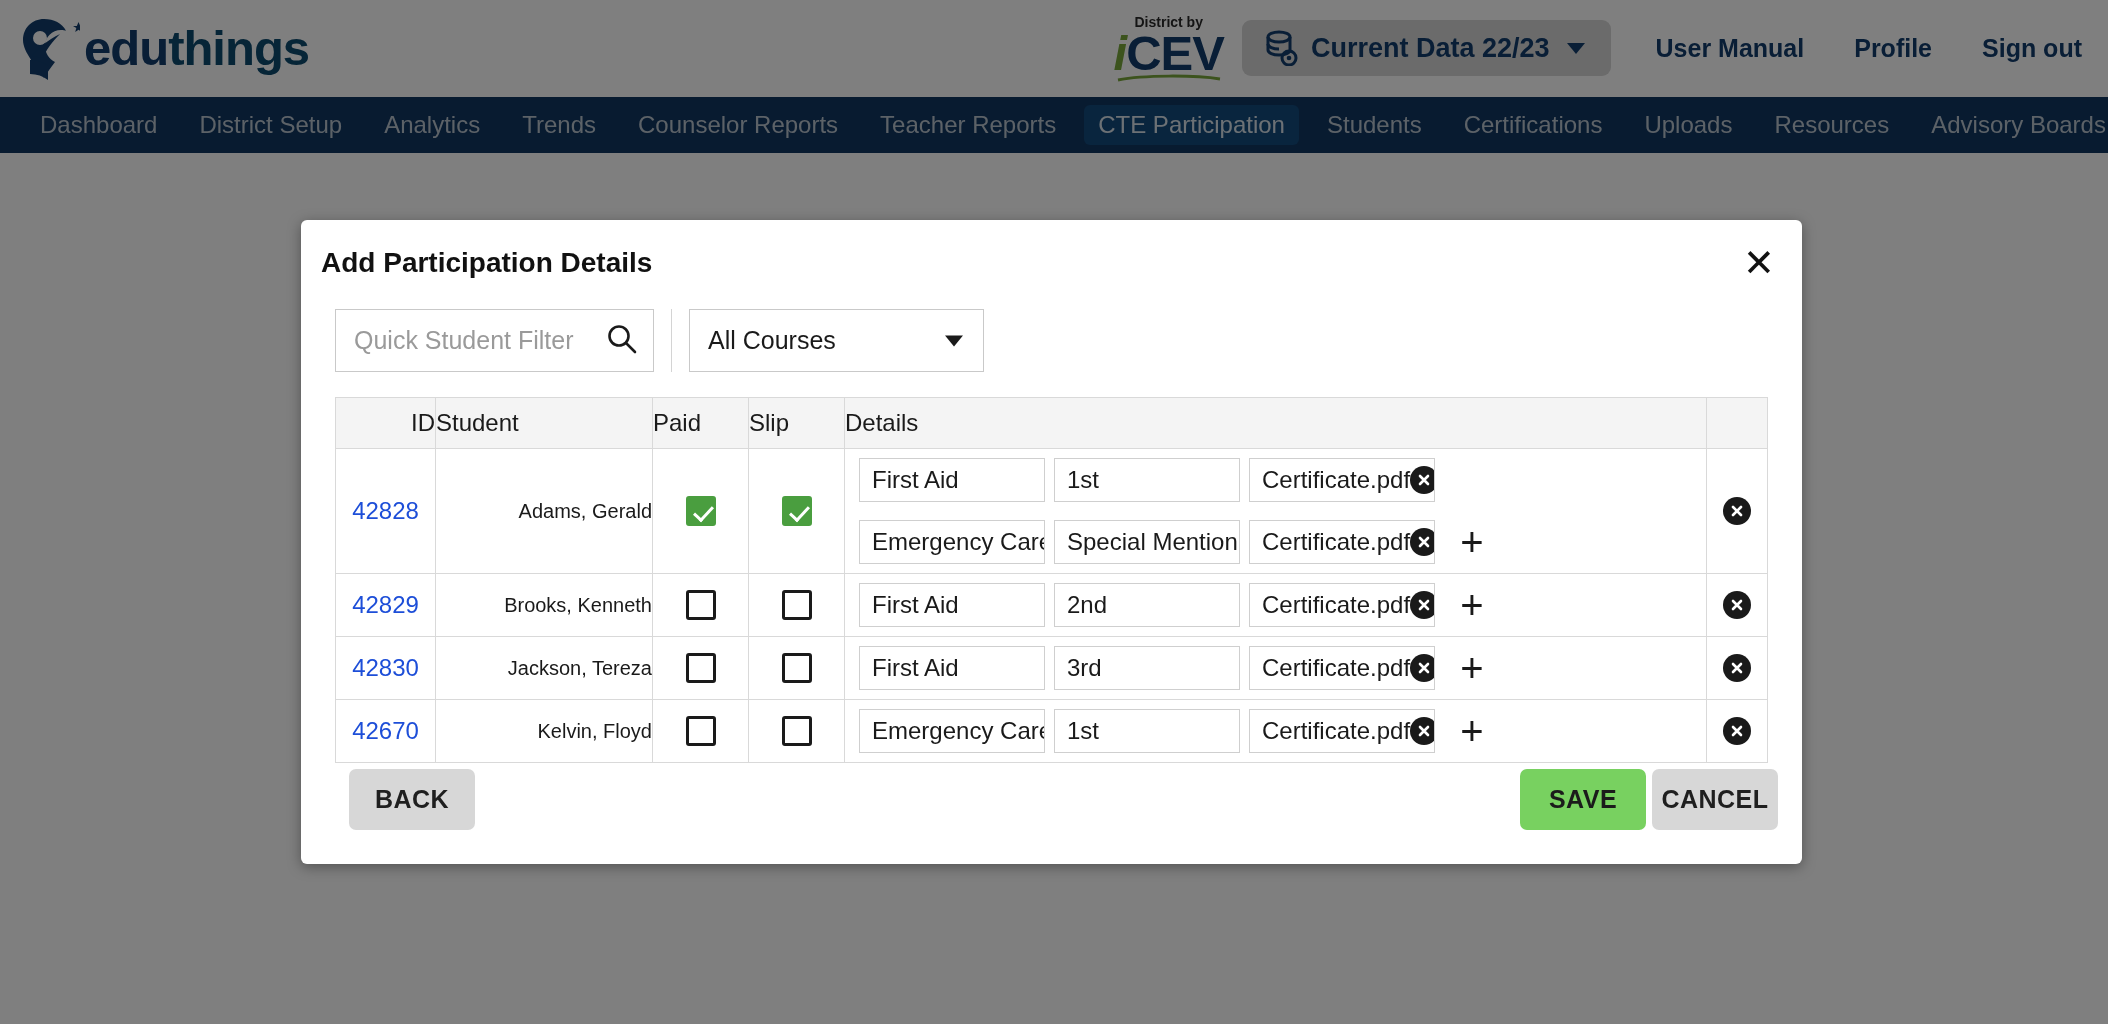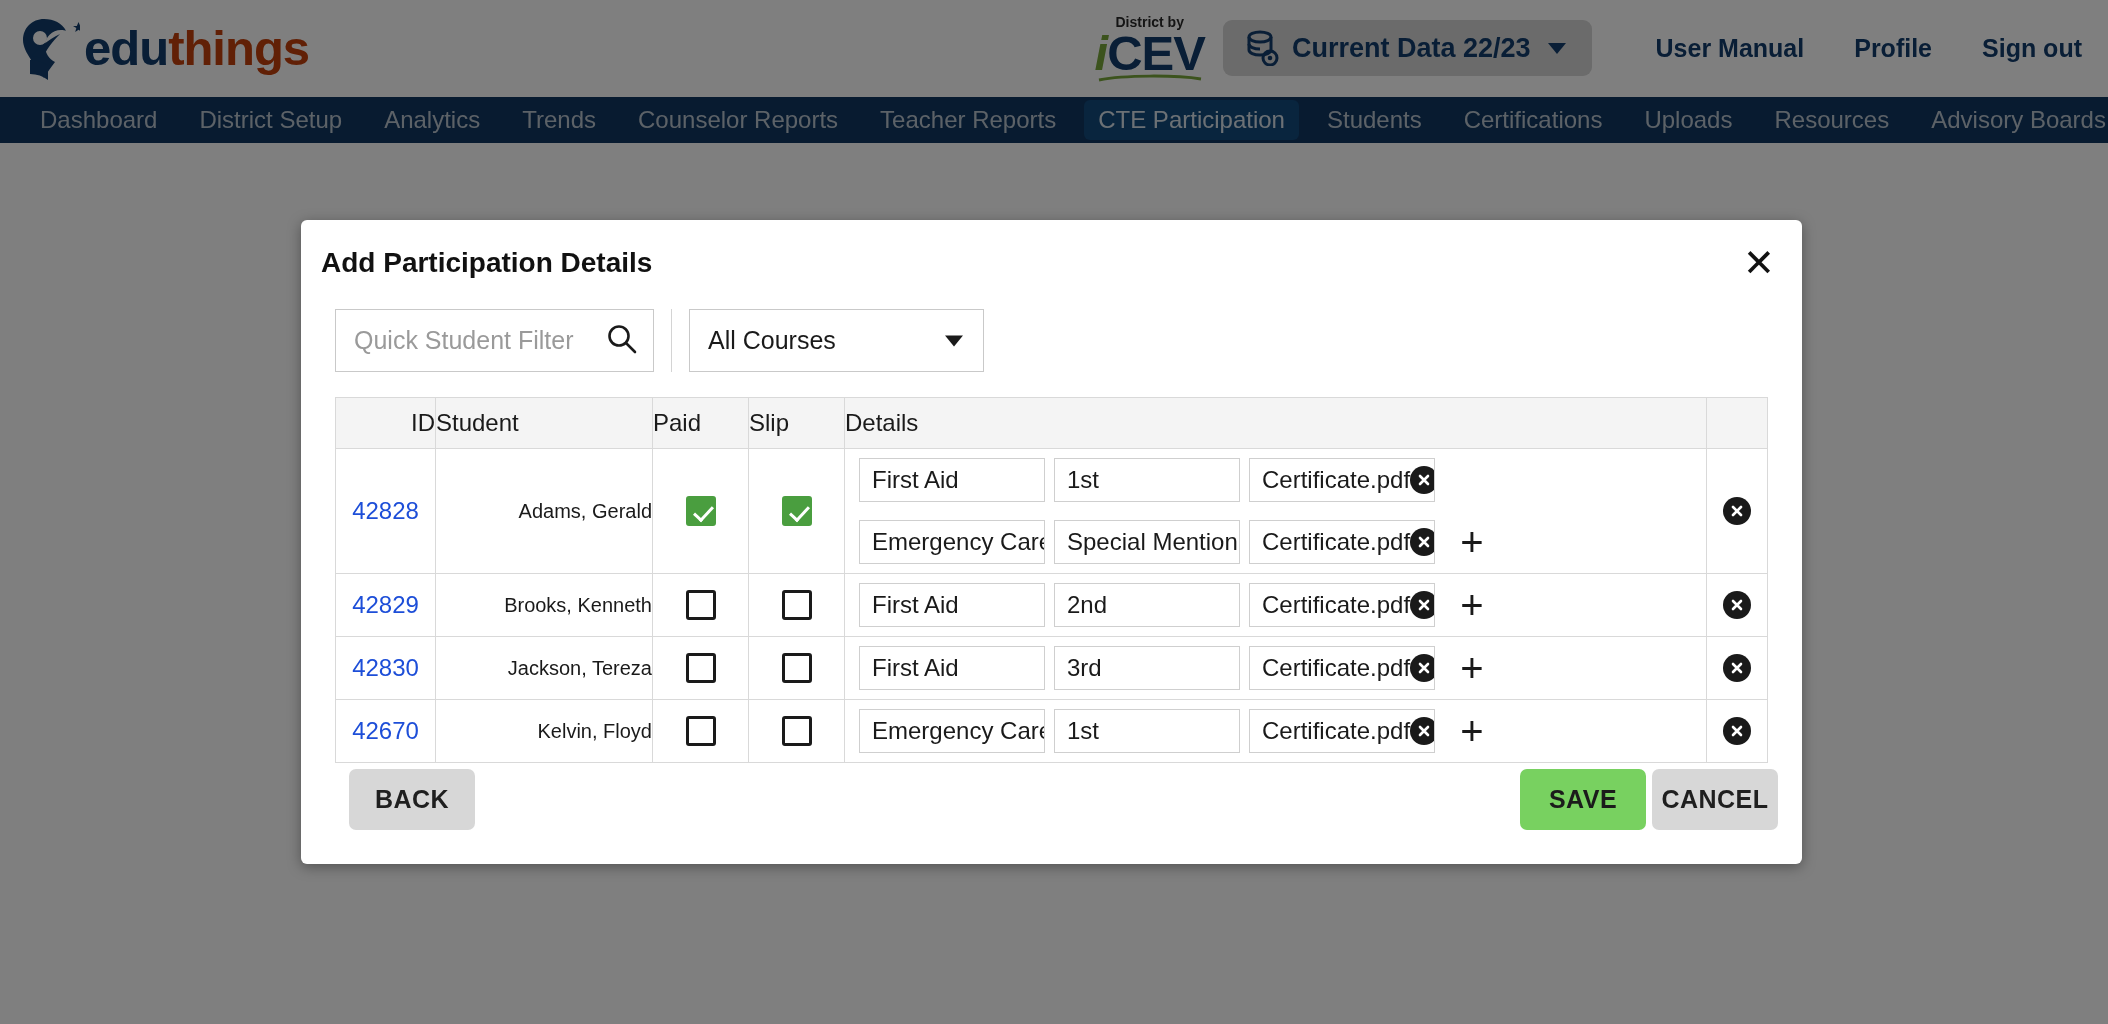--- a/index.html
+++ b/index.html
@@ -18,55 +18,55 @@
     background:#ffffff;
     display:flex; align-items:center;
   }
   .logo-wrap { display:flex; align-items:center; margin-left:18px; gap:4px; }
   .logo-mark { width:62px; height:66px; position:relative; }
   .logo-text {
     font-size:49px; font-weight:bold; letter-spacing:-1px;
     line-height:1;
   }
   .logo-text .blue { color:#123d6d; }
-  .logo-text .dark { color:#c2410c;margin-top:7px; }
+  .logo-text .dark { color:#0c4a6e;margin-top:7px; }
 
   .header-right {
     margin-left:auto; display:flex; align-items:center; gap:0px; padding-right:26px;
   }
   .icev-block {
     display:flex; flex-direction:column; align-items:center;
     margin-right:18px; line-height:1;
   }
   .powered-by { font-size:14px; color:#2b2b2b; font-weight:600; margin-bottom:1px; }
   .icev-logo { font-size:49px; font-weight:bold; letter-spacing:-1px; line-height:0.95; }
   .icev-logo .i { color:#78a73b; font-style:italic; }
   .icev-logo .cev { color:#123d6d; }
   .icev-swoosh { width:104px; height:8px; margin-top:-2px; }
 
   .data-pill {
     display:flex; align-items:center; gap:13px;
     background:#d6d6d6; border-radius:9px;
     height:56px; padding:0 26px 0 22px;
-    margin-right:64px;
+    margin-right:45px;
   }
   .data-pill-text { font-size:27px; font-weight:bold; color:#123d6d; white-space:nowrap; }
   .caret-down {
     width:0;height:0;border-left:9px solid transparent;border-right:9px solid transparent;
     border-top:11px solid #123d6d; margin-left:4px;
   }
   .hlink {
     font-size:25px; font-weight:bold; color:#123d6d; margin-right:50px;
     white-space:nowrap; cursor:pointer; text-decoration:none;
   }
   .hlink:last-child { margin-right:0; }
 
   
   .navbar {
-    position:absolute; left:0; top:97px; width:2108px; height:46px;
+    position:absolute; left:0; top:97px; width:2108px; height:56px;
     background:#103660;
     display:flex; align-items:center; padding-left:26px;
   }
   .nav-item {
     font-size:24px; color:#b9c4cf; padding:6px 14px; border-radius:6px;
     margin-right:14px; white-space:nowrap; cursor:pointer;
   }
   .nav-item.active { background:#134a7c; color:#d8e2ea; }
 
   

